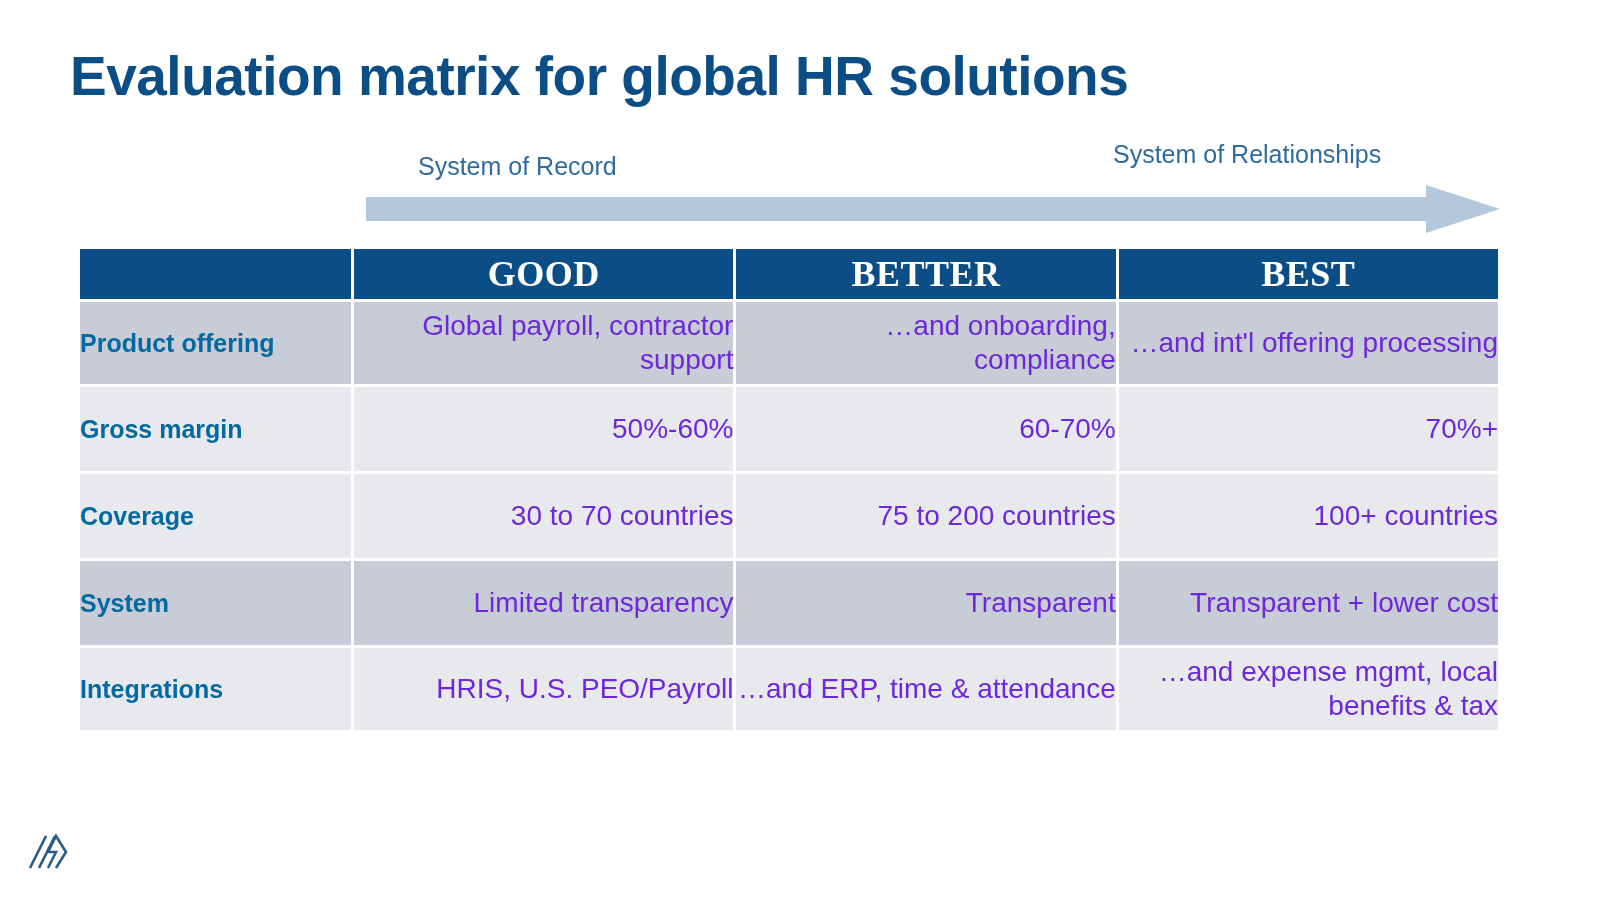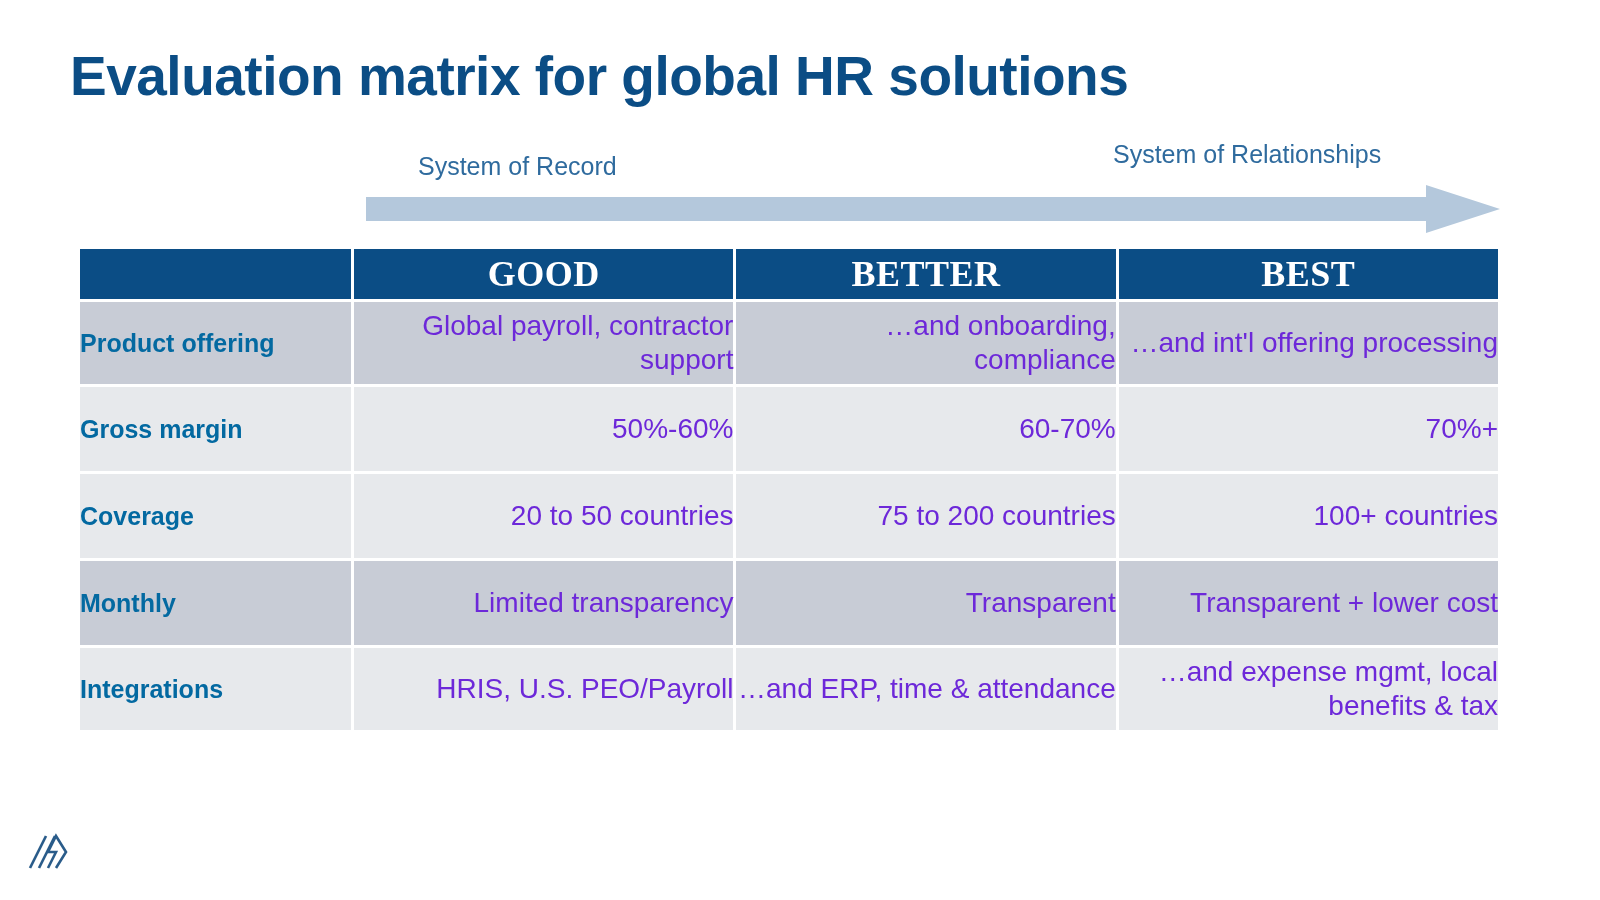--- a/index.html
+++ b/index.html
@@ -155,27 +155,27 @@
     <tr class="band-light h-short">
       <td class="row-label">Gross margin</td>
       <td class="cell">50%-60%</td>
       <td class="cell">60-70%</td>
       <td class="cell">70%+</td>
     </tr>
 
 
     <tr class="band-light h-short">
       <td class="row-label">Coverage</td>
-      <td class="cell">20 to 50 countries</td>
+      <td class="cell">30 to 70 countries</td>
       <td class="cell">75 to 200 countries</td>
       <td class="cell">100+ countries</td>
     </tr>
 
     <tr class="band-dark h-short">
-      <td class="row-label">Monthly</td>
+      <td class="row-label">System</td>
       <td class="cell">Limited transparency</td>
       <td class="cell">Transparent</td>
       <td class="cell">Transparent + lower cost</td>
     </tr>
 
     <tr class="band-light h-tall">
       <td class="row-label">Integrations</td>
       <td class="cell">HRIS, U.S. PEO/Payroll</td>
       <td class="cell">…and ERP, time &amp; attendance</td>
       <td class="cell">…and expense mgmt, local benefits &amp; tax</td>

